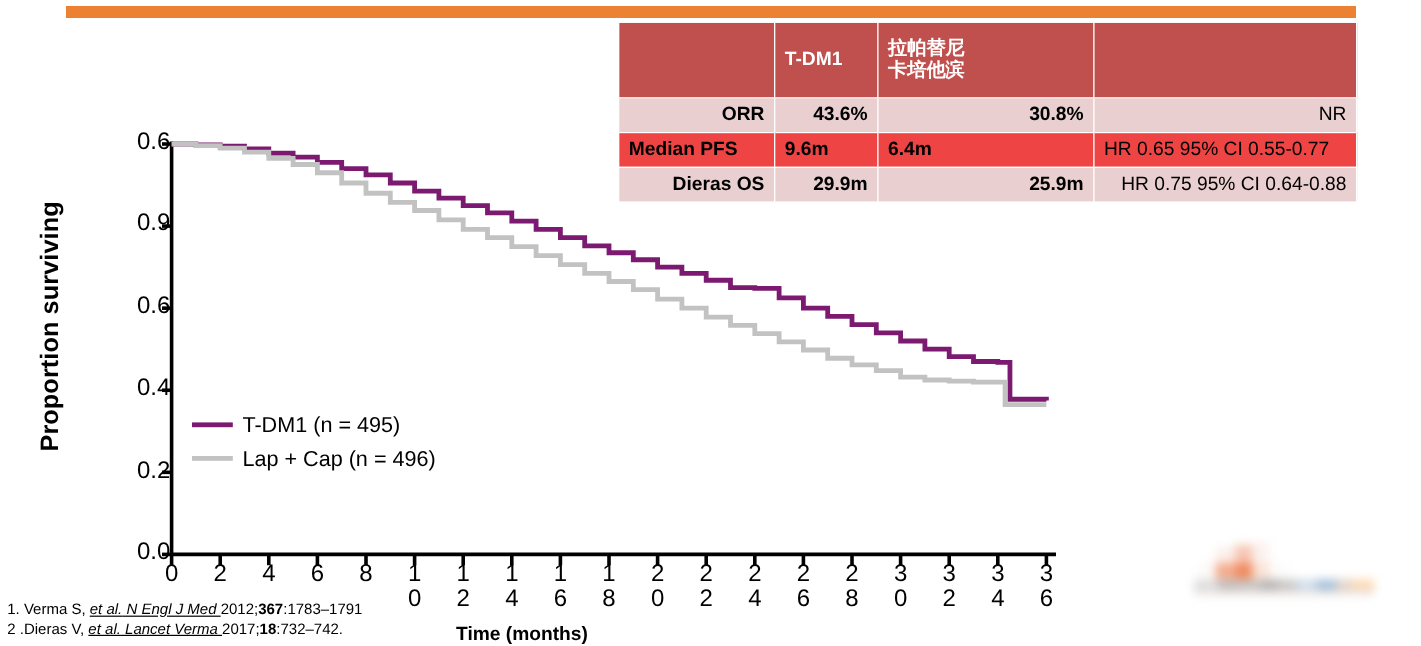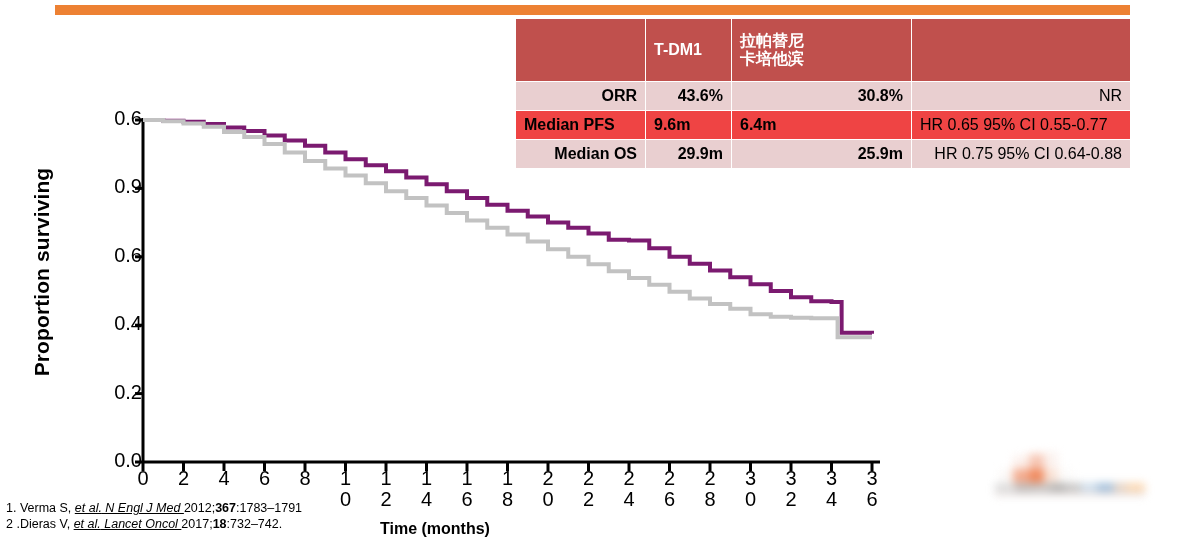--- a/index.html
+++ b/index.html
@@ -82,21 +82,21 @@
         <td class="val">30.8%</td>
         <td class="note">NR</td>
       </tr>
       <tr class="row-b">
         <td class="lbl">Median PFS</td>
         <td class="val">9.6m</td>
         <td class="val">6.4m</td>
         <td class="note">HR 0.65 95% CI 0.55-0.77</td>
       </tr>
       <tr class="row-a">
-        <td class="lbl">Median OS</td>
+        <td class="lbl">Dieras OS</td>
         <td class="val">29.9m</td>
         <td class="val">25.9m</td>
         <td class="note">HR 0.75 95% CI 0.64-0.88</td>
       </tr>
     </tbody>
   </table>
 
   <div class="chart">
     <div class="axis-title-y">Proportion surviving</div>
     <div class="ylabels" id="ylabels">
@@ -205,25 +205,35 @@
         <div class="xtick-lab" style="left: 819.5px; top: 0px;">
           <div>3</div>
           <div>4</div>
         </div>
         <div class="xtick-lab" style="left: 860px; top: 0px;">
           <div>3</div>
           <div>6</div>
         </div>
       </div>
     <div class="axis-title-x">Time (months)</div>
+    <div class="legend" id="legend">
+        <div class="legend-row">
+          <span class="legend-swatch" style="background: rgb(123, 26, 112);"></span>
+          <span class="legend-label">T-DM1 (n = 495)</span>
+        </div>
+        <div class="legend-row">
+          <span class="legend-swatch" style="background: rgb(194, 194, 194);"></span>
+          <span class="legend-label">Lap + Cap (n = 496)</span>
+        </div>
+      </div>
   </div>
 
   <div class="footnotes">
     <div><span>1. Verma S, </span><i>et al.</i><i> N Engl J Med </i><span>2012;</span><b>367</b><span>:1783–1791</span></div>
-    <div><span>2 .Dieras V, </span><i>et al.</i><i> Lancet Oncol </i><span>2017;</span><b>18</b><span>:732–742.</span></div>
+    <div><span>2 .Dieras V, </span><i>et al.</i><i> Lancet Verma </i><span>2017;</span><b>18</b><span>:732–742.</span></div>
   </div>
 
   <svg class="logo-wm" viewBox="0 0 150 48">
     <rect x="18" y="8" width="16" height="13" fill="#FBEDE8"></rect>
     <rect x="34" y="6" width="15" height="15" fill="#F5BCA6"></rect>
     <rect x="49" y="4" width="14" height="17" fill="#FBF0EC"></rect>
     <rect x="4" y="21" width="14" height="14" fill="#FBF8F6"></rect>
     <rect x="18" y="21" width="16" height="14" fill="#F29E7C"></rect>
     <rect x="34" y="21" width="15" height="14" fill="#EE7744"></rect>
     <rect x="49" y="21" width="14" height="14" fill="#F9DECF"></rect>

